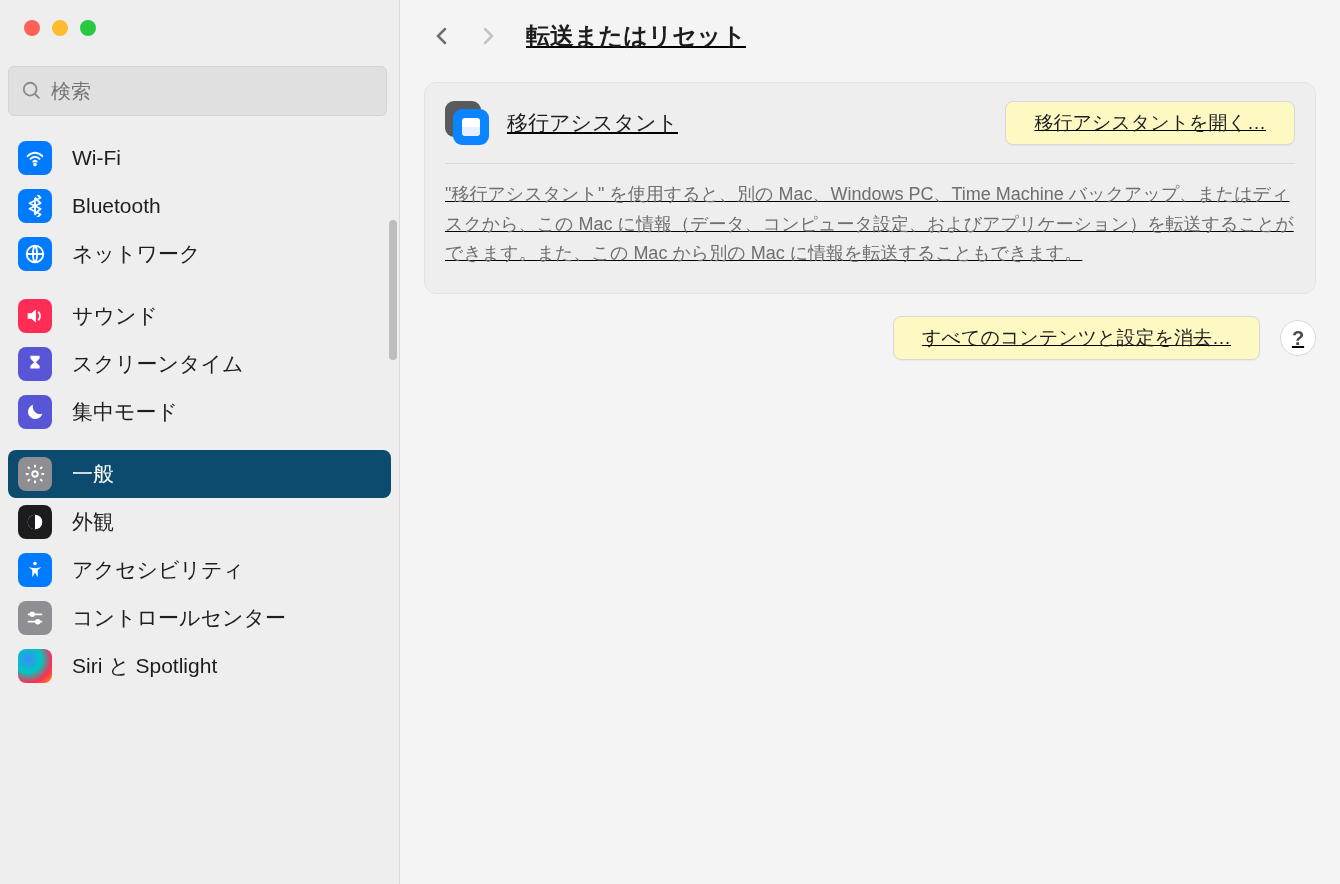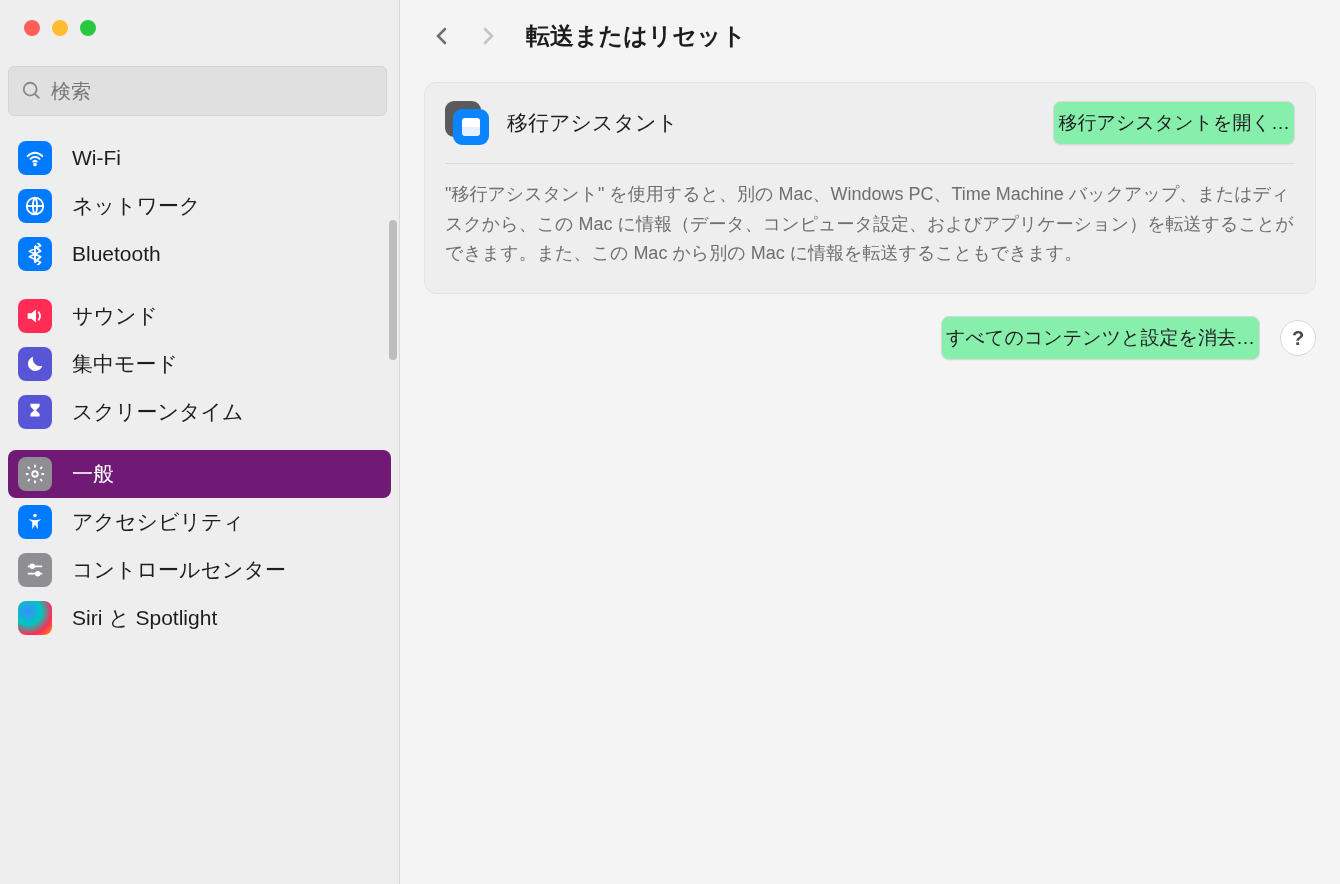--- a/index.html
+++ b/index.html
@@ -11,51 +11,51 @@
 .dot.yellow { background:#febc2e; }
 .dot.green { background:#28c840; }
 .search-wrap { padding:10px 12px 18px 8px; }
 .search { display:flex; align-items:center; gap:8px; background:#e0e0e0; border:1px solid #d4d4d4; border-radius:6px; height:50px; padding:12px 12px; }
 .search svg { width:22px; height:22px; flex:0 0 auto; }
 .search input { border:none; background:transparent; font-size:20px; color:#8a8a8a; outline:none; width:100%; }
 .list { flex:1; overflow-y:auto; padding-bottom:10px; }
 .group { margin-top:14px; padding:0 8px; }
 .group:first-child { margin-top:0; }
 .item { display:flex; align-items:center; gap:20px; height:48px; padding:0 10px; border-radius:8px; cursor:default; font-size:21px; color:#1d1d1f; }
-.item.selected { background:#701a75; color:#fff;text-align:right; }
+.item.selected { background:#0c4a6e; color:#fff;text-align:right; }
 .icon { width:34px; height:34px; border-radius:8px; display:flex; align-items:center; justify-content:center; flex:0 0 auto; }
 .icon svg { width:22px; height:22px; }
 .icon.blue { background:#007aff; }
 .icon.red { background:#ff3b30; }
 .icon.pink { background:#ff2d55; }
 .icon.indigo { background:#5856d6; }
 .icon.gray { background:#8e8e93; }
 .icon.black { background:#1c1c1e; }
 .icon.siri { background:radial-gradient(circle at 30% 30%,#3a8cff,#00c7be 40%,#ff2d55 70%,#ff9500); }
 .sidebar .scrollthumb { position:absolute; right:2px; top:220px; width:8px; height:140px; background:#bdbdbd; border-radius:4px; }
 
-.main { flex:1; height:100%; background:#f4f4f4; display:flex; flex-direction:column; overflow:hidden; }
+.main { flex:1; height:100%; background:#f4f4f4; display:flex; flex-direction:column; overflow:hidden;text-decoration:underline; }
 .header { display:flex; align-items:center; gap:10px; padding:18px 24px 18px 24px; }
 .navbtn { width:36px; height:36px; display:flex; align-items:center; justify-content:center; border-radius:6px; }
 .navbtn svg { width:24px; height:24px; }
 .navbtn.back svg path { stroke:#6e6e6e; }
 .navbtn.fwd svg path { stroke:#c2c2c2; }
 .title { font-size:24px; font-weight:700; color:#1d1d1f; margin-left:10px; }
 
 .content { flex:1; padding:10px 24px 24px 24px; position:relative; }
 .card { background:#eeeeee; border:1px solid #e3e3e3; border-radius:12px; padding:18px 20px 24px 20px; }
 .card-row { display:flex; align-items:center; gap:16px; justify-content:space-between; }
 .card-left { display:flex; align-items:center; gap:18px; }
 .mig-icon { width:44px; height:44px; position:relative; }
 .mig-icon .back, .mig-icon .front { position:absolute; border-radius:9px; }
 .mig-icon .back { width:36px; height:36px; left:0; top:0; background:#5a5a5d; }
 .mig-icon .front { width:36px; height:36px; right:0; bottom:0; background:#0a84ff; display:flex; align-items:center; justify-content:center; }
 .mig-icon .front::before { content:""; width:18px; height:18px; border-radius:3px; background:linear-gradient(#fff 50%,#e6f0ff 50%); }
 .card-title { font-size:21px; color:#1d1d1f;text-align:right; }
-.btn { background:#86efac; border:1px solid #d8d8d8; border-radius:8px; padding:8px 4px; font-size:19px; color:#1d1d1f; box-shadow:0 1px 1px rgba(0,0,0,0.04); cursor:default; }
+.btn { background:#fef9c3; border:1px solid #d8d8d8; border-radius:8px; padding:8px 28px; font-size:19px; color:#1d1d1f; box-shadow:0 1px 1px rgba(0,0,0,0.04); cursor:default; }
 .card-hr { border:none; border-top:1px solid #dadada; margin:18px 0 16px 0; }
 .card-desc { font-size:18px; line-height:1.65; color:#6e6e73; }
 
 .bottom-row { display:flex; justify-content:flex-end; align-items:center; gap:20px; margin-top:22px; }
 .help { width:36px; height:36px; border-radius:50%; background:#fff; border:1px solid #d8d8d8; display:flex; align-items:center; justify-content:center; font-size:20px; font-weight:600; color:#4a4a4a; cursor:default; }
 </style>
 </head>
 <body>
 
 <div class="sidebar">
@@ -83,75 +83,84 @@
               <path d="M4 10c5-5 11-5 16 0"></path>
               <path d="M7 13c3-3 7-3 10 0"></path>
               <path d="M10 16c1.3-1.3 2.7-1.3 4 0"></path>
               <circle cx="12" cy="19" r="1" fill="#fff"></circle>
             </svg>
           </span>
         <span>Wi-Fi</span>
       </div>
       <div class="item">
         <span class="icon blue">
+            <svg viewBox="0 0 24 24" fill="none" stroke="#fff" stroke-width="2" stroke-linejoin="round">
+              <path d="M12 3v18l6-6-12-6 12-6-6-6"></path>
+              <path d="M12 3l6 6-12 6 12 6-6 6"></path>
+            </svg>
+          </span>
+        <span>Bluetooth</span>
+      </div>
+      <div class="item">
+        <span class="icon blue">
             <svg viewBox="0 0 24 24" fill="none" stroke="#fff" stroke-width="2">
               <circle cx="12" cy="12" r="9"></circle>
               <path d="M3 12h18M12 3c3 3 3 15 0 18M12 3c-3 3-3 15 0 18"></path>
             </svg>
           </span>
         <span>ネットワーク</span>
       </div>
-      <div class="item">
-        <span class="icon blue">
-            <svg viewBox="0 0 24 24" fill="none" stroke="#fff" stroke-width="2" stroke-linejoin="round">
-              <path d="M12 3v18l6-6-12-6 12-6-6-6"></path>
-              <path d="M12 3l6 6-12 6 12 6-6 6"></path>
-            </svg>
-          </span>
-        <span>Bluetooth</span>
-      </div>
     </div>
 
     <div class="group">
       <div class="item">
         <span class="icon pink">
             <svg viewBox="0 0 24 24" fill="#fff">
               <path d="M4 9v6h4l5 4V5L8 9H4z"></path>
               <path d="M16 8c2 2 2 6 0 8" fill="none" stroke="#fff" stroke-width="2" stroke-linecap="round"></path>
             </svg>
           </span>
         <span>サウンド</span>
       </div>
       <div class="item">
         <span class="icon indigo">
             <svg viewBox="0 0 24 24" fill="#fff">
+              <path d="M7 3h10v3l-4 4 4 4v3H7v-3l4-4-4-4V3z"></path>
+            </svg>
+          </span>
+        <span>スクリーンタイム</span>
+      </div>
+      <div class="item">
+        <span class="icon indigo">
+            <svg viewBox="0 0 24 24" fill="#fff">
               <path d="M20 14A8 8 0 0 1 10 4a8 8 0 1 0 10 10z"></path>
             </svg>
           </span>
         <span>集中モード</span>
-      </div>
-      <div class="item">
-        <span class="icon indigo">
-            <svg viewBox="0 0 24 24" fill="#fff">
-              <path d="M7 3h10v3l-4 4 4 4v3H7v-3l4-4-4-4V3z"></path>
-            </svg>
-          </span>
-        <span>スクリーンタイム</span>
       </div>
     </div>
 
     <div class="group">
       <div class="item selected">
         <span class="icon gray">
             <svg viewBox="0 0 24 24" fill="none" stroke="#fff" stroke-width="2">
               <circle cx="12" cy="12" r="3"></circle>
               <path d="M12 2v3M12 19v3M4.2 4.2l2.1 2.1M17.7 17.7l2.1 2.1M2 12h3M19 12h3M4.2 19.8l2.1-2.1M17.7 6.3l2.1-2.1"></path>
             </svg>
           </span>
         <span>一般</span>
+      </div>
+      <div class="item">
+        <span class="icon black">
+            <svg viewBox="0 0 24 24" fill="#fff">
+              <circle cx="12" cy="12" r="8"></circle>
+              <path d="M12 4a8 8 0 0 0 0 16z" fill="#1c1c1e"></path>
+            </svg>
+          </span>
+        <span>外観</span>
       </div>
       <div class="item">
         <span class="icon blue">
             <svg viewBox="0 0 24 24" fill="#fff">
               <circle cx="12" cy="5" r="2"></circle>
               <path d="M5 9l7 1 7-1-4 3v8l-3-5-3 5v-8z"></path>
             </svg>
           </span>
         <span>アクセシビリティ</span>
       </div>

